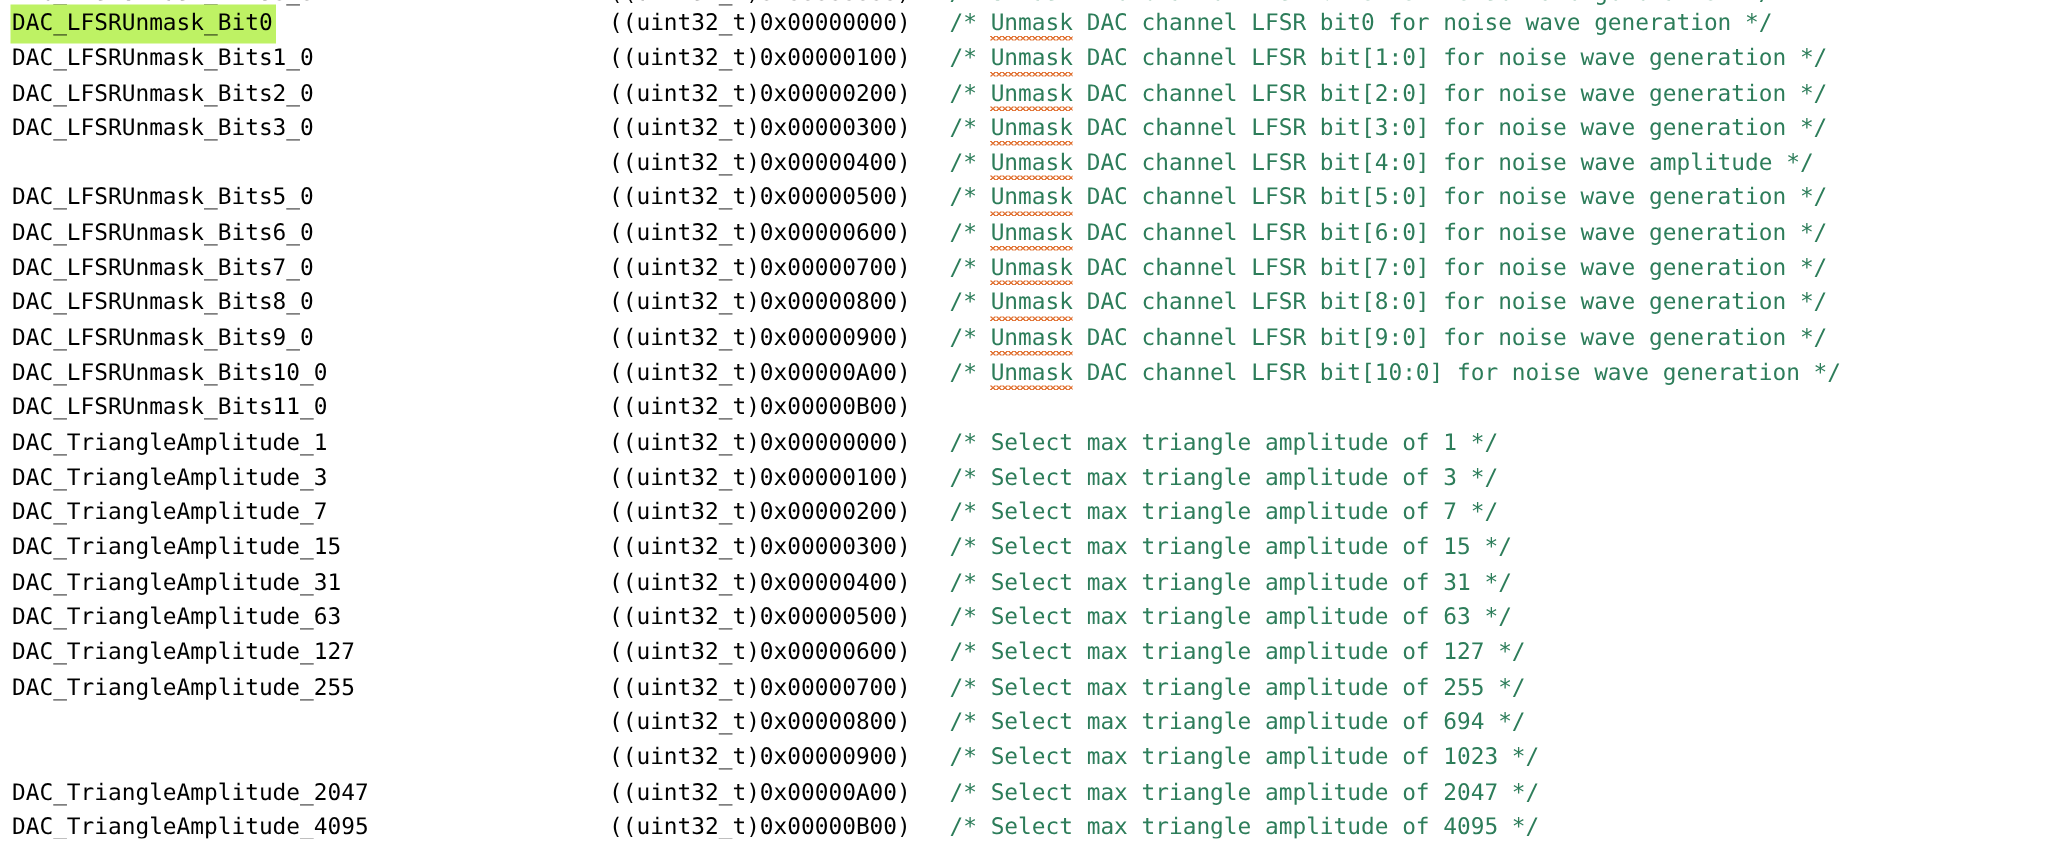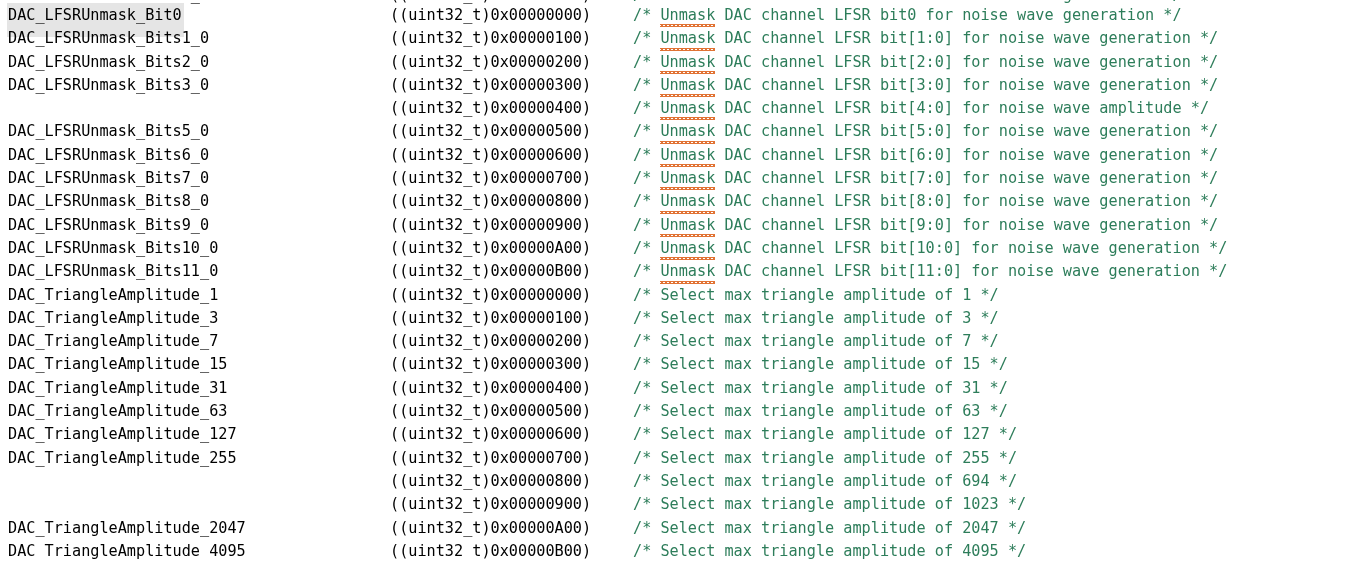--- a/index.html
+++ b/index.html
@@ -33,27 +33,27 @@
   .tok{
     position:absolute;
     top:0;
     white-space:pre;
   }
   .tok-name{
     left:8px;
     color:#000000;
   }
   .tok-name .hl{
-    background:#e5e5e5;
+    background:#bef264;
     display:inline-block;
-    padding:1px 2px 10px 1px;
+    padding:1px 2px 2px 1px;
     margin:-1px -2px -1px -1px;
   }
   .tok-value{
-    left:390px;
+    left:406px;
     color:#000000;
   }
   .tok-comment{
     left:633px;
     color:#2d7d5a;
   }
   .sq{
     position:relative;
     display:inline-block;
     text-decoration:none;
@@ -113,21 +113,21 @@
       <div class="code-line"><span class="ln-inner"><span class="tok tok-name">DAC_LFSRUnmask_Bits1_0</span><span class="tok tok-value">((uint32_t)0x00000100)</span><span class="tok tok-comment"><span>/* </span><span class="sq">Unmask</span><span> DAC channel LFSR bit[1:0] for noise wave generation */</span></span></span></div>
       <div class="code-line"><span class="ln-inner"><span class="tok tok-name">DAC_LFSRUnmask_Bits2_0</span><span class="tok tok-value">((uint32_t)0x00000200)</span><span class="tok tok-comment"><span>/* </span><span class="sq">Unmask</span><span> DAC channel LFSR bit[2:0] for noise wave generation */</span></span></span></div>
       <div class="code-line"><span class="ln-inner"><span class="tok tok-name">DAC_LFSRUnmask_Bits3_0</span><span class="tok tok-value">((uint32_t)0x00000300)</span><span class="tok tok-comment"><span>/* </span><span class="sq">Unmask</span><span> DAC channel LFSR bit[3:0] for noise wave generation */</span></span></span></div>
       <div class="code-line"><span class="ln-inner"><span class="tok tok-value">((uint32_t)0x00000400)</span><span class="tok tok-comment"><span>/* </span><span class="sq">Unmask</span><span> DAC channel LFSR bit[4:0] for noise wave amplitude */</span></span></span></div>
       <div class="code-line"><span class="ln-inner"><span class="tok tok-name">DAC_LFSRUnmask_Bits5_0</span><span class="tok tok-value">((uint32_t)0x00000500)</span><span class="tok tok-comment"><span>/* </span><span class="sq">Unmask</span><span> DAC channel LFSR bit[5:0] for noise wave generation */</span></span></span></div>
       <div class="code-line"><span class="ln-inner"><span class="tok tok-name">DAC_LFSRUnmask_Bits6_0</span><span class="tok tok-value">((uint32_t)0x00000600)</span><span class="tok tok-comment"><span>/* </span><span class="sq">Unmask</span><span> DAC channel LFSR bit[6:0] for noise wave generation */</span></span></span></div>
       <div class="code-line"><span class="ln-inner"><span class="tok tok-name">DAC_LFSRUnmask_Bits7_0</span><span class="tok tok-value">((uint32_t)0x00000700)</span><span class="tok tok-comment"><span>/* </span><span class="sq">Unmask</span><span> DAC channel LFSR bit[7:0] for noise wave generation */</span></span></span></div>
       <div class="code-line"><span class="ln-inner"><span class="tok tok-name">DAC_LFSRUnmask_Bits8_0</span><span class="tok tok-value">((uint32_t)0x00000800)</span><span class="tok tok-comment"><span>/* </span><span class="sq">Unmask</span><span> DAC channel LFSR bit[8:0] for noise wave generation */</span></span></span></div>
       <div class="code-line"><span class="ln-inner"><span class="tok tok-name">DAC_LFSRUnmask_Bits9_0</span><span class="tok tok-value">((uint32_t)0x00000900)</span><span class="tok tok-comment"><span>/* </span><span class="sq">Unmask</span><span> DAC channel LFSR bit[9:0] for noise wave generation */</span></span></span></div>
       <div class="code-line"><span class="ln-inner"><span class="tok tok-name">DAC_LFSRUnmask_Bits10_0</span><span class="tok tok-value">((uint32_t)0x00000A00)</span><span class="tok tok-comment"><span>/* </span><span class="sq">Unmask</span><span> DAC channel LFSR bit[10:0] for noise wave generation */</span></span></span></div>
-      <div class="code-line"><span class="ln-inner"><span class="tok tok-name">DAC_LFSRUnmask_Bits11_0</span><span class="tok tok-value">((uint32_t)0x00000B00)</span><span class="tok tok-comment"><span>/* </span><span class="sq">Unmask</span><span> DAC channel LFSR bit[11:0] for noise wave generation */</span></span></span></div>
+      <div class="code-line"><span class="ln-inner"><span class="tok tok-name">DAC_LFSRUnmask_Bits11_0</span><span class="tok tok-value">((uint32_t)0x00000B00)</span></span></div>
       <div class="code-line"><span class="ln-inner"><span class="tok tok-name">DAC_TriangleAmplitude_1</span><span class="tok tok-value">((uint32_t)0x00000000)</span><span class="tok tok-comment"><span>/* </span><span>Select</span><span> max triangle amplitude of 1 */</span></span></span></div>
       <div class="code-line"><span class="ln-inner"><span class="tok tok-name">DAC_TriangleAmplitude_3</span><span class="tok tok-value">((uint32_t)0x00000100)</span><span class="tok tok-comment"><span>/* </span><span>Select</span><span> max triangle amplitude of 3 */</span></span></span></div>
       <div class="code-line"><span class="ln-inner"><span class="tok tok-name">DAC_TriangleAmplitude_7</span><span class="tok tok-value">((uint32_t)0x00000200)</span><span class="tok tok-comment"><span>/* </span><span>Select</span><span> max triangle amplitude of 7 */</span></span></span></div>
       <div class="code-line"><span class="ln-inner"><span class="tok tok-name">DAC_TriangleAmplitude_15</span><span class="tok tok-value">((uint32_t)0x00000300)</span><span class="tok tok-comment"><span>/* </span><span>Select</span><span> max triangle amplitude of 15 */</span></span></span></div>
       <div class="code-line"><span class="ln-inner"><span class="tok tok-name">DAC_TriangleAmplitude_31</span><span class="tok tok-value">((uint32_t)0x00000400)</span><span class="tok tok-comment"><span>/* </span><span>Select</span><span> max triangle amplitude of 31 */</span></span></span></div>
       <div class="code-line"><span class="ln-inner"><span class="tok tok-name">DAC_TriangleAmplitude_63</span><span class="tok tok-value">((uint32_t)0x00000500)</span><span class="tok tok-comment"><span>/* </span><span>Select</span><span> max triangle amplitude of 63 */</span></span></span></div>
       <div class="code-line"><span class="ln-inner"><span class="tok tok-name">DAC_TriangleAmplitude_127</span><span class="tok tok-value">((uint32_t)0x00000600)</span><span class="tok tok-comment"><span>/* </span><span>Select</span><span> max triangle amplitude of 127 */</span></span></span></div>
       <div class="code-line"><span class="ln-inner"><span class="tok tok-name">DAC_TriangleAmplitude_255</span><span class="tok tok-value">((uint32_t)0x00000700)</span><span class="tok tok-comment"><span>/* </span><span>Select</span><span> max triangle amplitude of 255 */</span></span></span></div>
       <div class="code-line"><span class="ln-inner"><span class="tok tok-value">((uint32_t)0x00000800)</span><span class="tok tok-comment"><span>/* </span><span>Select</span><span> max triangle amplitude of 694 */</span></span></span></div>
       <div class="code-line"><span class="ln-inner"><span class="tok tok-value">((uint32_t)0x00000900)</span><span class="tok tok-comment"><span>/* </span><span>Select</span><span> max triangle amplitude of 1023 */</span></span></span></div>

